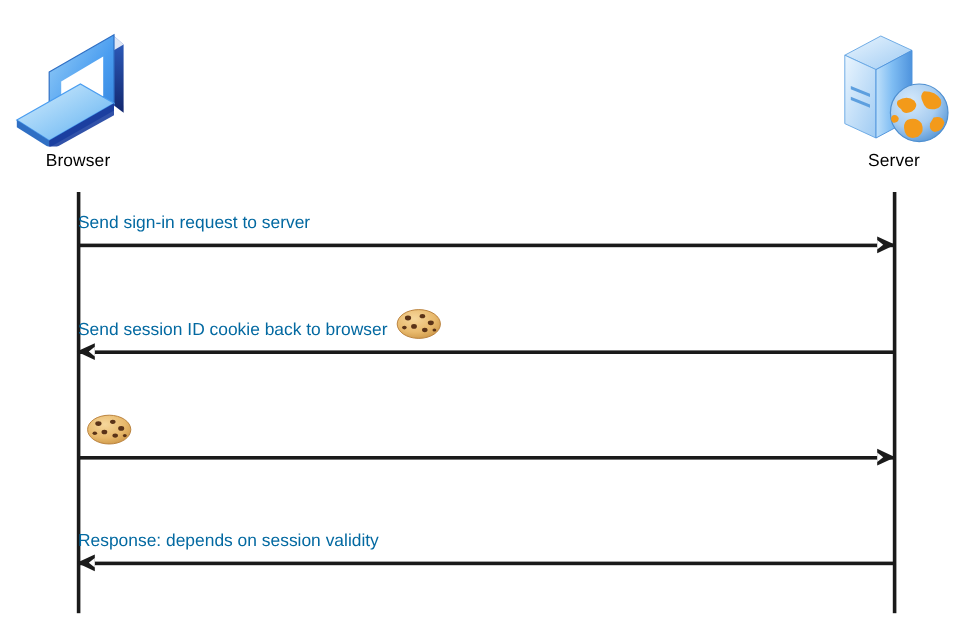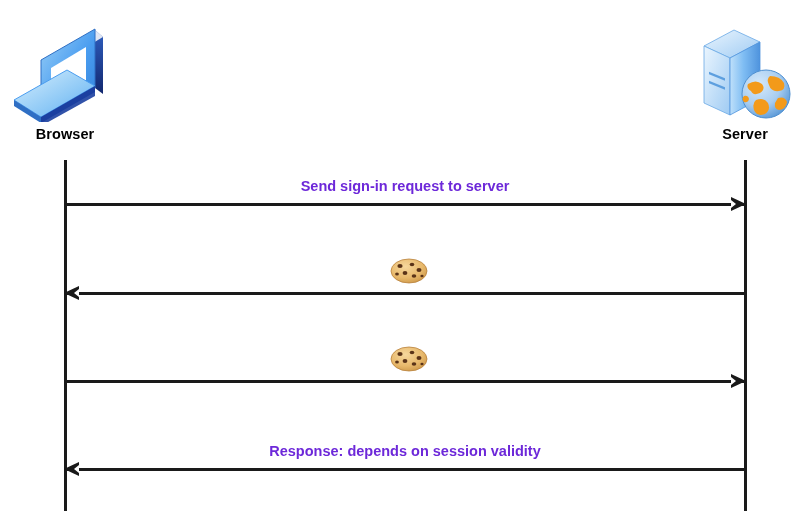--- a/index.html
+++ b/index.html
@@ -10,21 +10,20 @@
     width: 800px;
     height: 531px;
     background: #ffffff;
     font-family: "Liberation Sans", sans-serif;
     overflow: hidden;
   }
   #diagram {
     position: relative;
     width: 720px;
     height: 531px;
-    font-weight: bold;
   }
 
   
   .actor {
     position: absolute;
     width: 160px;
     text-align: center;
   }
   .actor-browser { left: -15px; top: 22px; }
   .actor-server  { left: 665px; top: 22px; }
@@ -102,23 +101,23 @@
   .arrow-left::after {
     right: -15px;
     border-right: 5px solid #ffffff;
   }
 
   .msg-text {
     position: absolute;
     left: 0;
     right: 0;
     bottom: 8px;
-    text-align: center;
+    text-align: left;
     font-size: 14.5px;
-    color: #6d28d9;
+    color: #0369a1;
     line-height: 18px;
     white-space: nowrap;
   }
   .msg-text .cookie {
     display: inline-block;
     vertical-align: -4px;
     margin-left: 7px;
   }
 
   
@@ -218,21 +217,21 @@
   <div class="message" style="top:203px;">
     <div class="msg-text">
       <span>Send sign-in request to server</span>
     </div>
     <div class="msg-line"></div>
     <div class="arrowhead arrow-right"></div>
   </div>
 
   <div class="message" style="top:292px;">
     <div class="msg-text">
-      <span class="cookie"><svg class="cookie-svg" width="38" height="26" viewBox="0 0 38 26" xmlns="http://www.w3.org/2000/svg">
+      <span>Send session ID cookie back to browser</span><span class="cookie"><svg class="cookie-svg" width="38" height="26" viewBox="0 0 38 26" xmlns="http://www.w3.org/2000/svg">
             <defs>
               <radialGradient id="ck1" cx="40%" cy="32%" r="72%">
                 <stop offset="0%" stop-color="#f6d79c"></stop>
                 <stop offset="65%" stop-color="#e8b96c"></stop>
                 <stop offset="100%" stop-color="#cf9a4b"></stop>
               </radialGradient>
             </defs>
             <ellipse cx="19" cy="13" rx="18" ry="12" fill="url(#ck1)" stroke="#b9813c" stroke-width="0.8"></ellipse>
             <ellipse cx="10" cy="8" rx="2.6" ry="2" fill="#5a3318"></ellipse>
             <ellipse cx="22" cy="6.5" rx="2.3" ry="1.8" fill="#5a3318"></ellipse>

